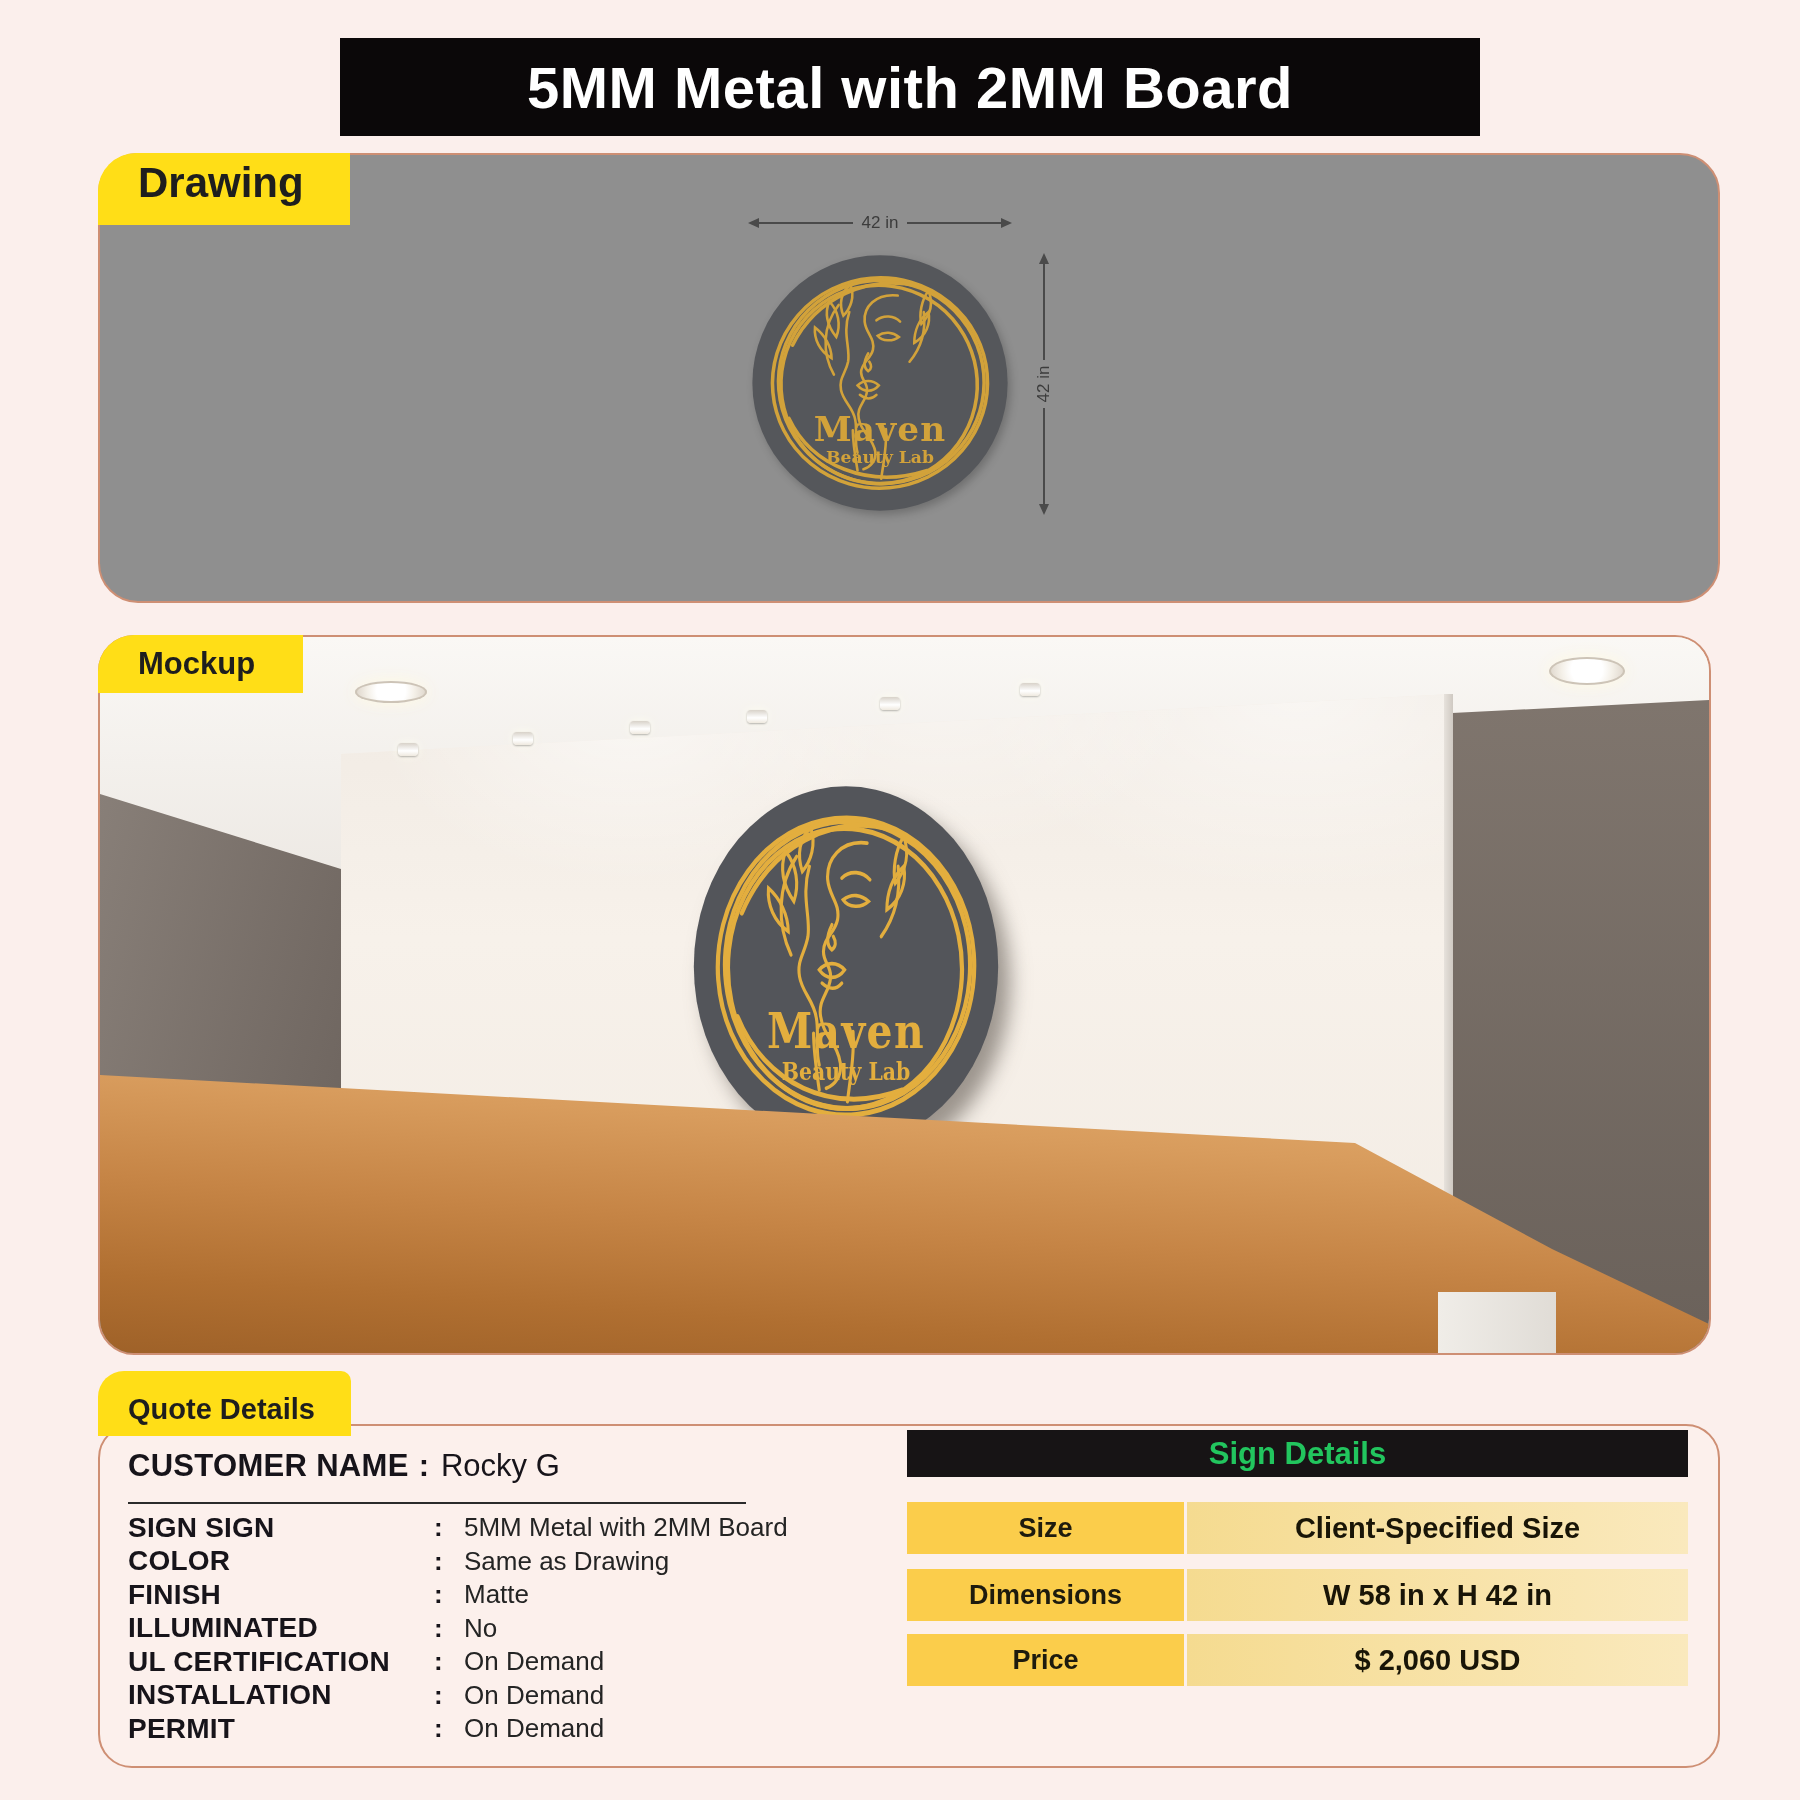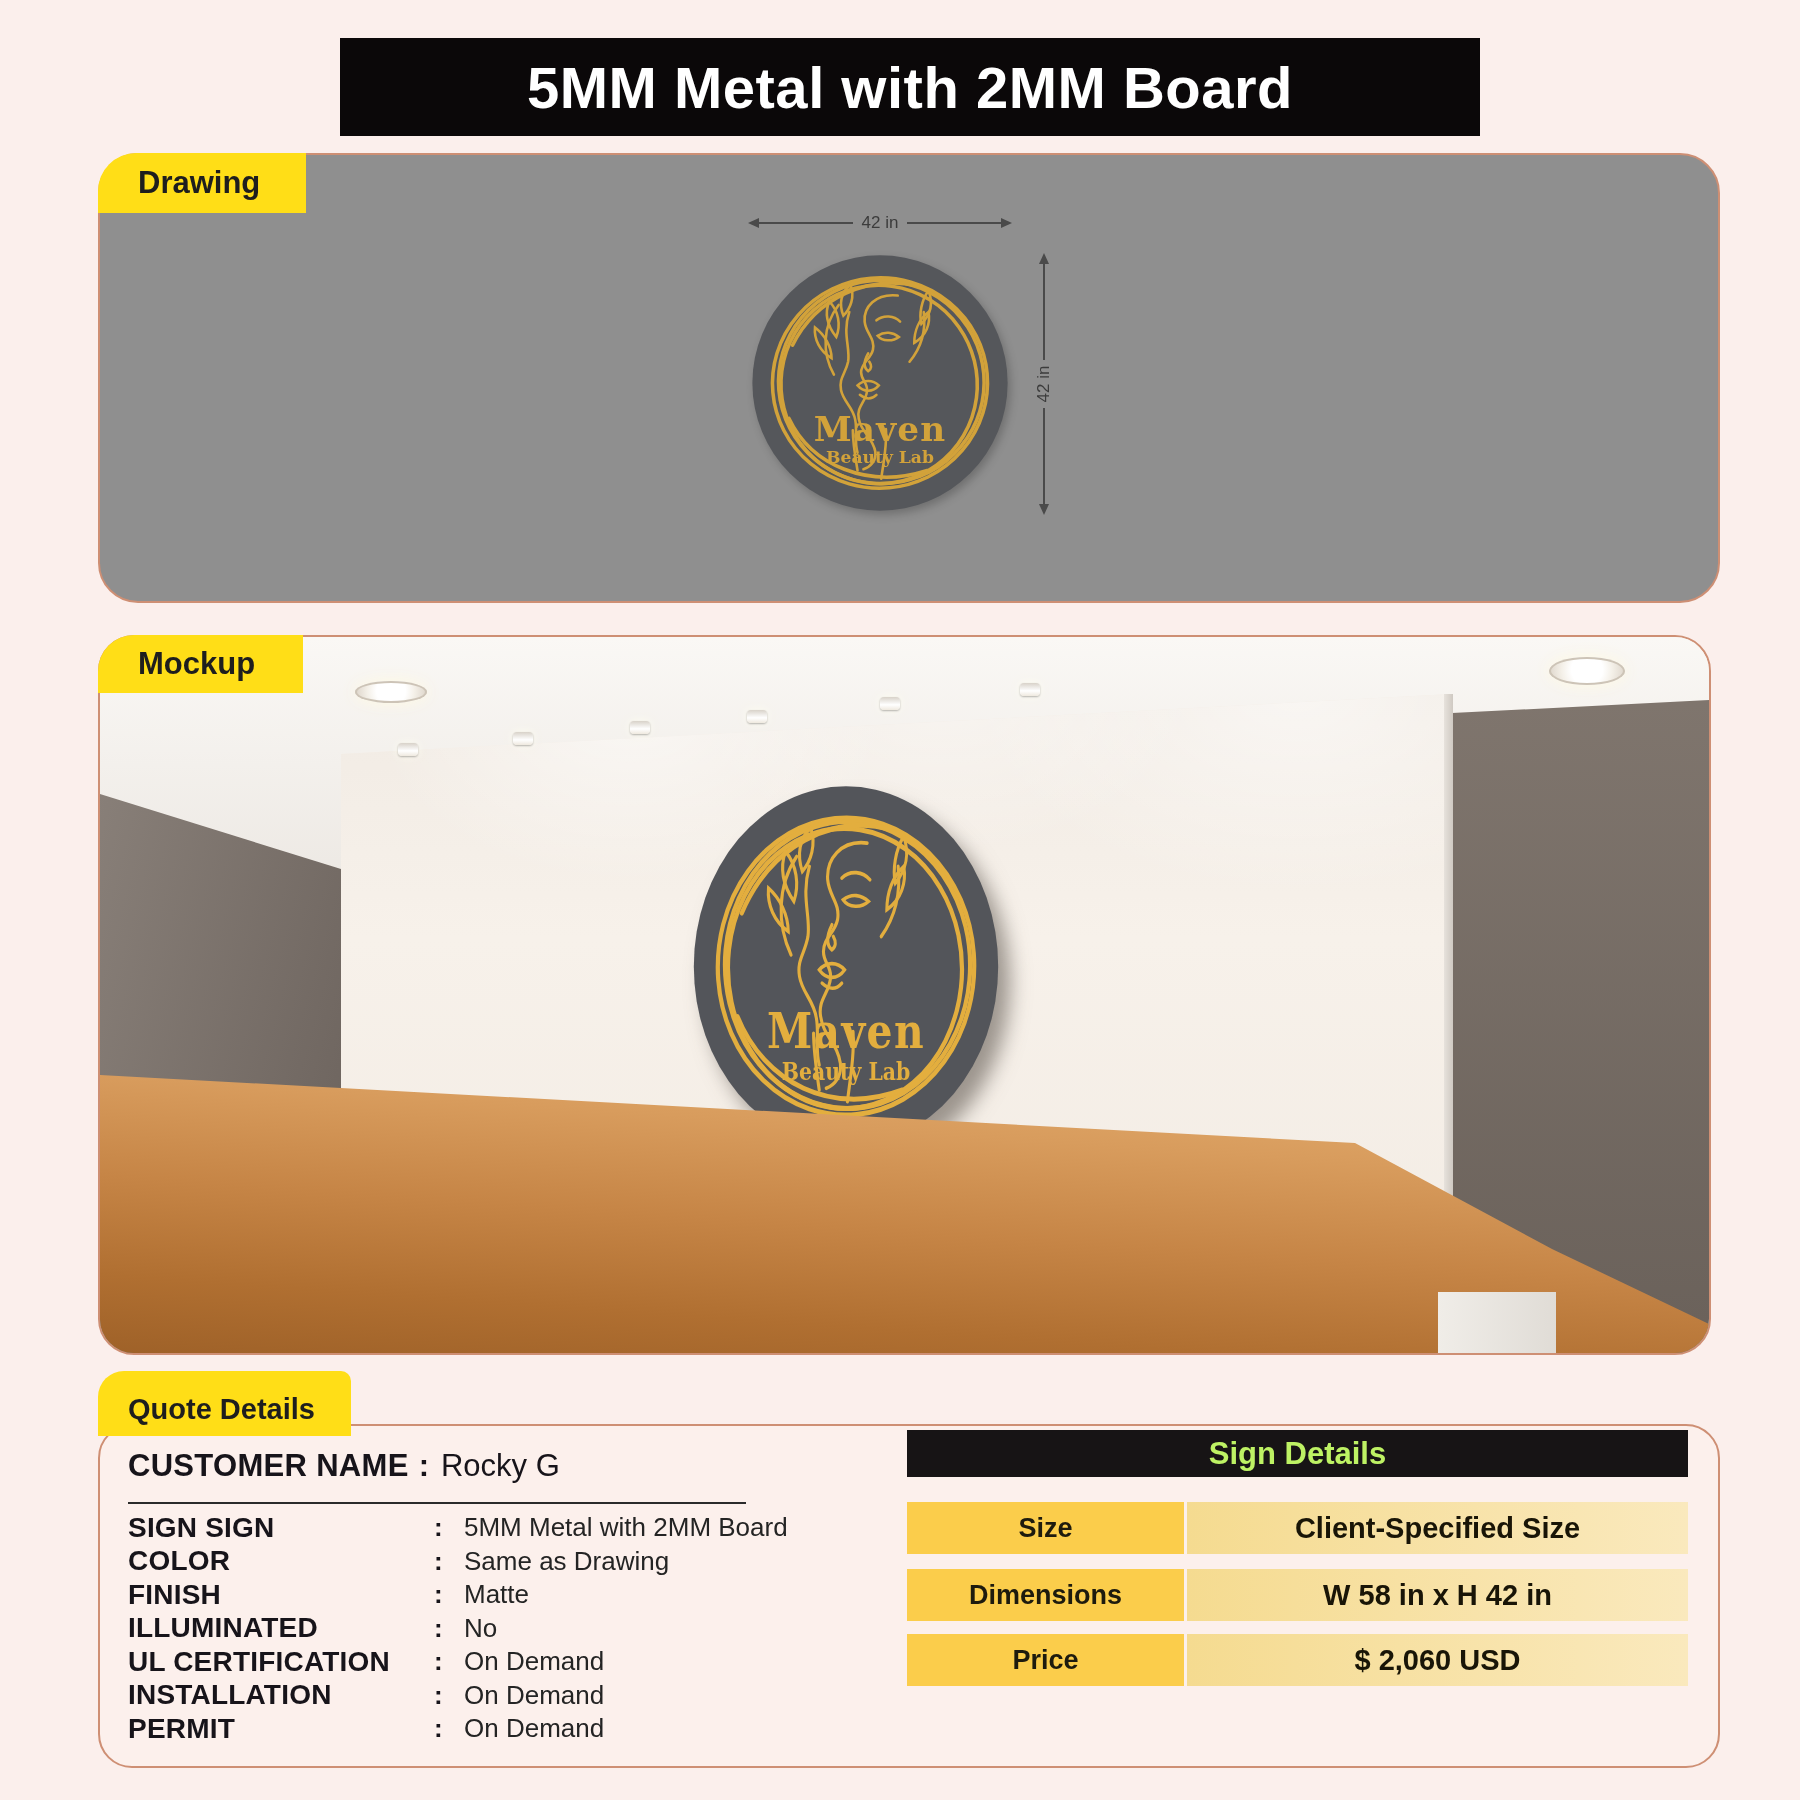--- a/index.html
+++ b/index.html
@@ -17,21 +17,21 @@
   }
   
   .panel{position:absolute;border:2px solid var(--border-tan,#CE8F74);box-sizing:border-box;}
   #drawing-panel{left:98px;top:153px;width:1622px;height:450px;background:var(--panel-gray,#8F8F8F);border-radius:40px;}
   #mockup-panel{left:98px;top:635px;width:1613px;height:720px;border-radius:36px;background:#F5EFE9;overflow:hidden;}
   #quote-panel{left:98px;top:1424px;width:1622px;height:344px;border-radius:34px;background:#FCF0EC;}
   .tag{
     position:absolute;background:var(--accent-yellow,#FFDE17);color:#1E1E1E;
     font-weight:800;display:flex;align-items:center;z-index:6;white-space:nowrap;
   }
-  #tag-drawing{left:98px;top:153px;height:60px;padding:0 46px 0 40px;font-size:31px;border-radius:38px 0 0 0;}
+  #tag-drawing{left:98px;top:153px;height:60px;padding:0 46px 12px 40px;font-size:42px;border-radius:38px 0 0 0;}
   #tag-mockup{left:98px;top:635px;height:58px;padding:0 48px 0 40px;font-size:31px;border-radius:36px 0 0 0;}
   #tag-quote{left:98px;top:1371px;height:53px;padding:12px 36px 0 30px;font-size:29px;border-radius:26px 10px 0 0;}
   
   #logo-draw{position:absolute;left:750px;top:253px;width:260px;height:260px;
     color:var(--gold,#D2A23A);--disc:var(--disc-gray,#55575B);
     filter:drop-shadow(3px 4px 4px rgba(0,0,0,.22));}
   .dim{position:absolute;color:#3C3C3C;font-size:17px;}
   .dim-h{left:748px;top:214px;width:264px;height:18px;display:flex;align-items:center;}
   .dim-line{flex:1;height:1.5px;background:#4A4A4A;}
   .dim-label{padding:0 9px;white-space:nowrap;}
@@ -83,21 +83,21 @@
   .c-label{font-weight:800;letter-spacing:.3px;}
   .c-sep{font-weight:800;margin:0 12px 0 10px;}
   .c-value{font-weight:500;}
   .c-line{position:absolute;left:128px;top:1502px;width:618px;height:2px;background:#2B2B2B;}
   .fields{position:absolute;left:128px;top:1511px;width:660px;}
   .q-row{display:flex;align-items:center;height:33.5px;}
   .q-label{width:306px;font-weight:800;font-size:28px;color:#17141A;letter-spacing:.2px;white-space:nowrap;}
   .q-sep{width:30px;font-weight:800;font-size:26px;color:#17141A;}
   .q-value{font-weight:500;font-size:26px;color:#242424;white-space:nowrap;}
   .sd-header{position:absolute;left:907px;top:1430px;width:781px;height:47px;
-    background:#171415;color:#bef264;font-size:31px;font-weight:800;
+    background:#171415;color:#22c55e;font-size:31px;font-weight:800;
     display:flex;align-items:center;justify-content:center;}
   .s-row{position:absolute;left:907px;width:781px;height:52px;display:flex;}
   .s-row.r0{top:1502px;}
   .s-row.r1{top:1569px;}
   .s-row.r2{top:1634px;}
   .s-left{width:277px;background:var(--cell-yellow,#FBCD4B);display:flex;align-items:center;justify-content:center;
     font-weight:800;font-size:27px;color:#1E1B0E;}
   .s-right{flex:1;margin-left:3px;background:linear-gradient(90deg,#F5DB90,#FAE9BD);
     display:flex;align-items:center;justify-content:center;font-weight:800;font-size:29px;color:#191507;}
   svg text{font-family:"DejaVu Serif",serif;}

